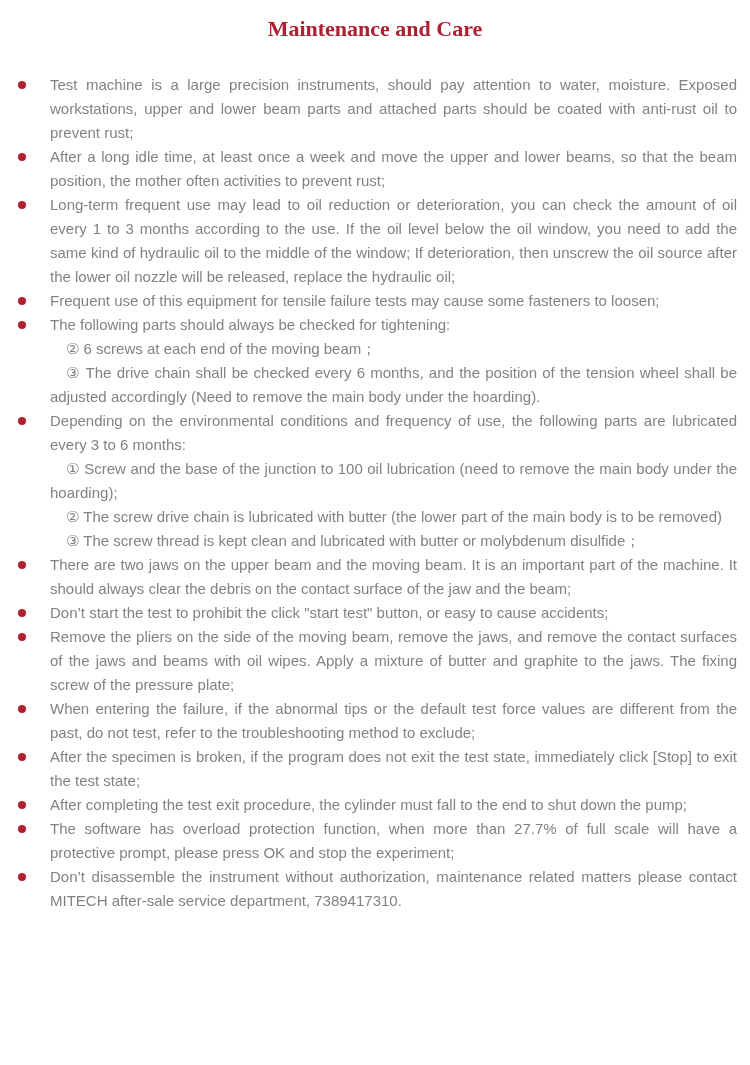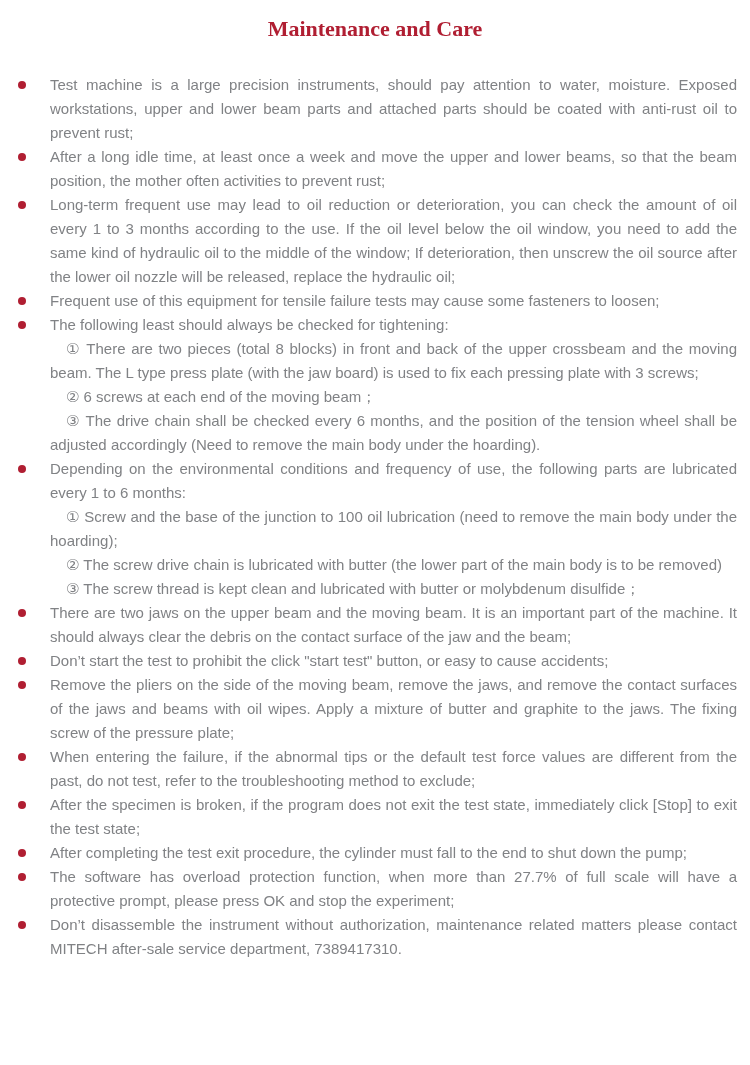--- a/index.html
+++ b/index.html
@@ -77,29 +77,28 @@
       <p class="para">Long-term frequent use may lead to oil reduction or deterioration, you can check the amount of oil every 1 to 3 months according to the use. If the oil level below the oil window, you need to add the same kind of hydraulic oil to the middle of the window; If deterioration, then unscrew the oil source after the lower oil nozzle will be released, replace the hydraulic oil;</p>
     </div>
 
     <div class="item">
       <span class="bullet"></span>
       <p class="para">Frequent use of this equipment for tensile failure tests may cause some fasteners to loosen;</p>
     </div>
 
     <div class="item">
       <span class="bullet"></span>
-      <p class="para">The following least should always be checked for tightening:</p>
-      <p class="para sub">① There are two pieces (total 8 blocks) in front and back of the upper crossbeam and the moving beam. The L type press plate (with the jaw board) is used to fix each pressing plate with 3 screws;</p>
+      <p class="para">The following parts should always be checked for tightening:</p>
       <p class="para sub">② 6 screws at each end of the moving beam；</p>
       <p class="para sub">③ The drive chain shall be checked every 6 months, and the position of the tension wheel shall be adjusted accordingly (Need to remove the main body under the hoarding).</p>
     </div>
 
     <div class="item">
       <span class="bullet"></span>
-      <p class="para">Depending on the environmental conditions and frequency of use, the following parts are lubricated every 1 to 6 months:</p>
+      <p class="para">Depending on the environmental conditions and frequency of use, the following parts are lubricated every 3 to 6 months:</p>
       <p class="para sub">① Screw and the base of the junction to 100 oil lubrication (need to remove the main body under the hoarding);</p>
       <p class="para sub">② The screw drive chain is lubricated with butter (the lower part of the main body is to be removed)</p>
       <p class="para sub">③ The screw thread is kept clean and lubricated with butter or molybdenum disulfide；</p>
     </div>
 
     <div class="item">
       <span class="bullet"></span>
       <p class="para">There are two jaws on the upper beam and the moving beam. It is an important part of the machine. It should always clear the debris on the contact surface of the jaw and the beam;</p>
     </div>
 

